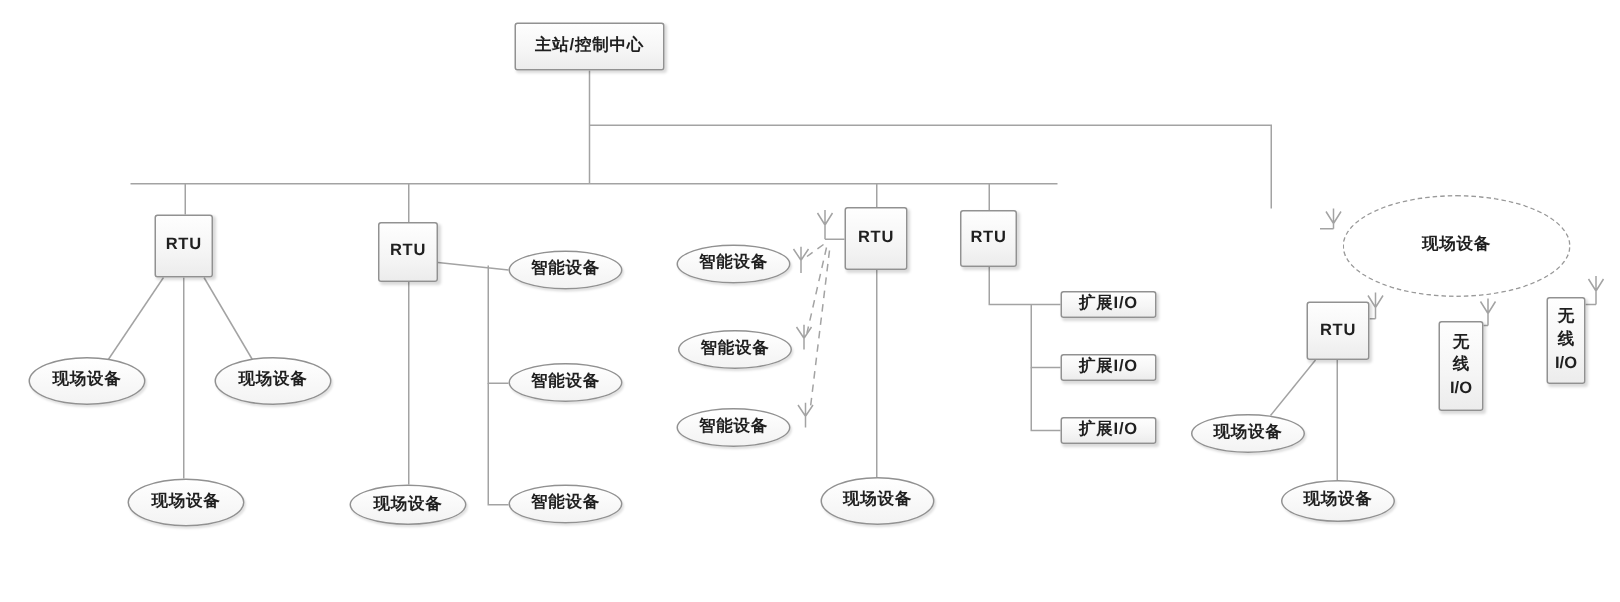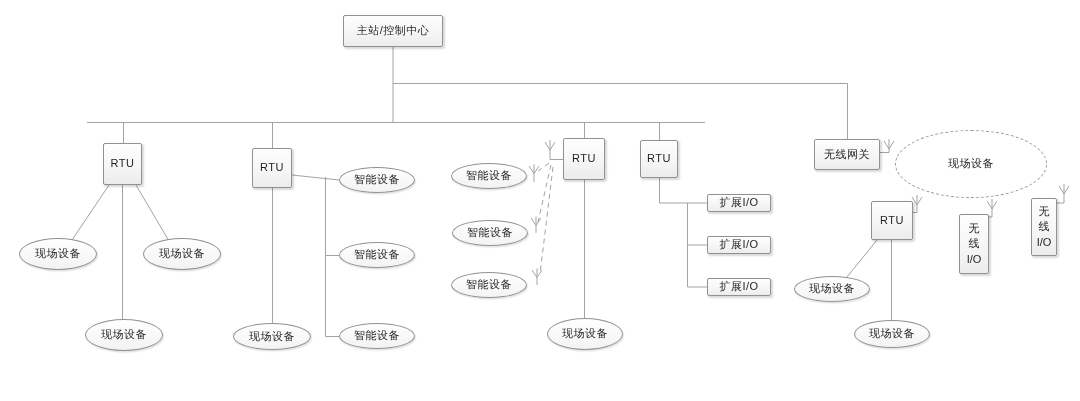--- a/index.html
+++ b/index.html
@@ -3,21 +3,21 @@
 <meta charset="utf-8">
 <style>
   * { margin:0; padding:0; box-sizing:border-box; }
   html,body { background:#ffffff; }
   body { font-family:"Liberation Sans", sans-serif; }
   .canvas { position:relative; width:1080px; height:401px; background:#ffffff; overflow:hidden; }
   .wires { position:absolute; left:0; top:0; }
   .node {
     position:absolute; display:flex; align-items:center; justify-content:center;
     font-size:11px; color:#1f1f1f; text-align:center; line-height:1.2;
-    letter-spacing:0.5px; white-space:nowrap;
+    letter-spacing:0.5px; white-space:nowrap;font-weight:bold;
   }
   .box {
     border:1px solid #919191; border-radius:2px;
     background:linear-gradient(180deg,#fefefe 0%,#f5f5f5 60%,#ececec 100%);
     box-shadow:1.5px 1.5px 2px rgba(0,0,0,0.15);
   }
   .ellipse {
     border:1px solid #919191; border-radius:50%;
     background:linear-gradient(180deg,#ffffff 0%,#f3f3f3 100%);
     box-shadow:1px 1.5px 1.5px rgba(0,0,0,0.12);
@@ -95,21 +95,20 @@
   </svg>
 
   <div class="node box" style="left:343px; top:15px; width:100px; height:32px;">主站/控制中心</div>
 
   <div class="node box" style="left:103px; top:143px; width:39px; height:42px;">RTU</div>
   <div class="node box" style="left:252px; top:148px; width:40px; height:40px;">RTU</div>
   <div class="node box" style="left:563px; top:138px; width:42px; height:42px;">RTU</div>
   <div class="node box" style="left:640px; top:140px; width:38px; height:38px;">RTU</div>
   <div class="node box" style="left:871px; top:201px; width:42px; height:39px;">RTU</div>
 
-  <div class="node box" style="left:814px; top:139px; width:66px; height:31px;">无线网关</div>
 
   <div class="node box" style="left:707px; top:194px; width:64px; height:18px;">扩展I/O</div>
   <div class="node box" style="left:707px; top:236px; width:64px; height:18px;">扩展I/O</div>
   <div class="node box" style="left:707px; top:278px; width:64px; height:18px;">扩展I/O</div>
 
   <div class="node box vtext" style="left:959px; top:214px; width:30px; height:60px;">
     <span>无</span>
     <span>线</span>
     <span>I/O</span>
   </div>

